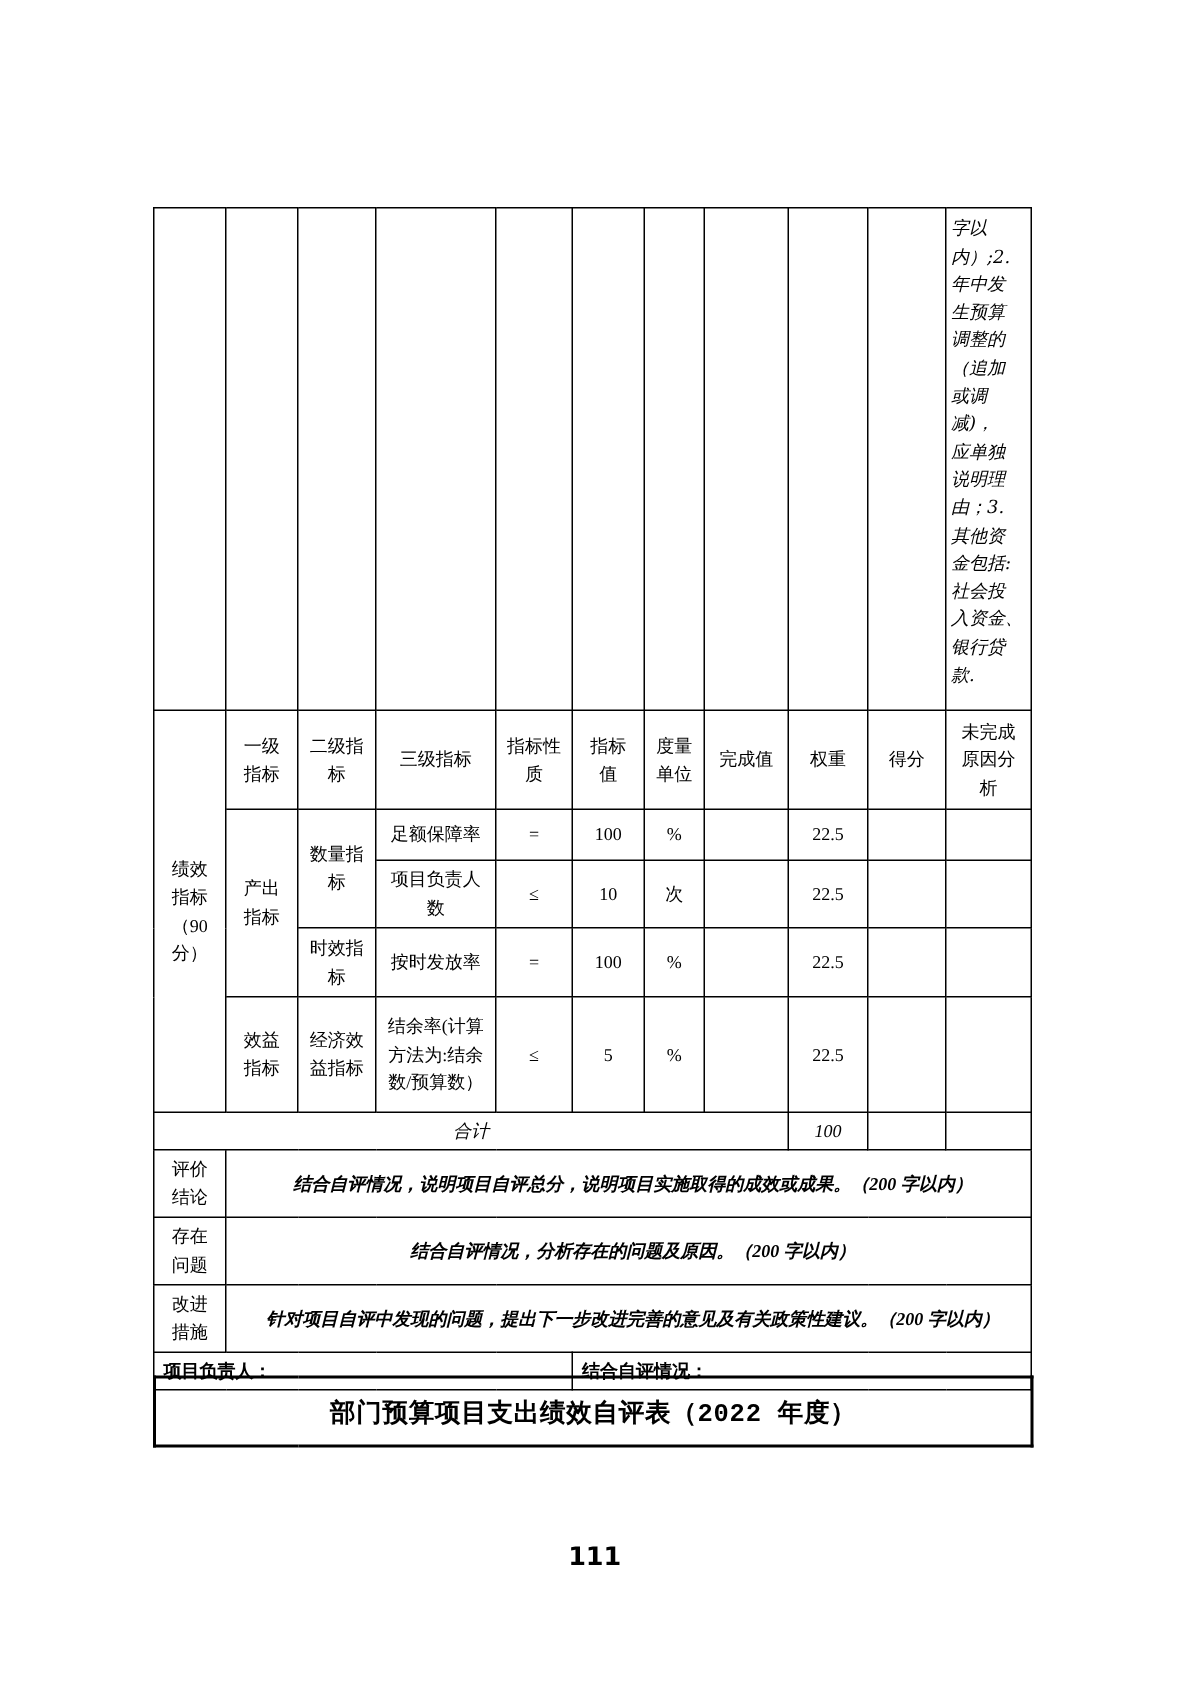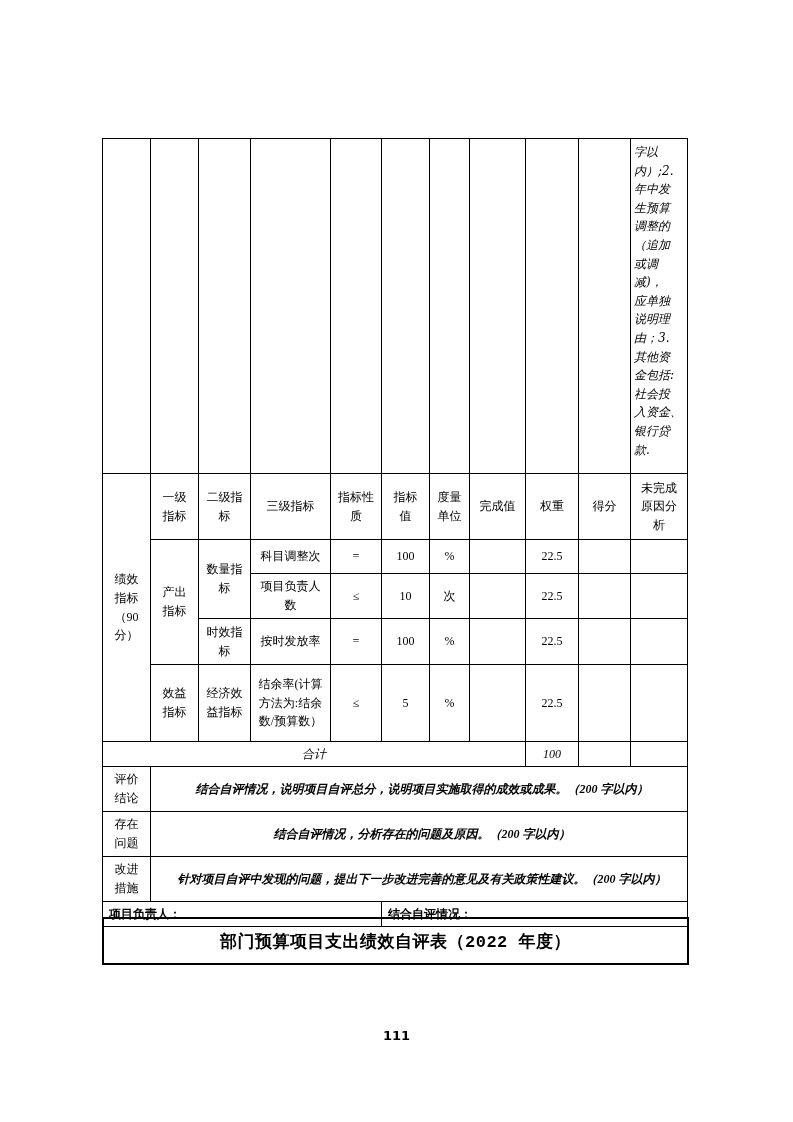--- a/index.html
+++ b/index.html
@@ -47,21 +47,21 @@
   .t2 .title-cell{
     height:42px;text-align:center;font-weight:700;font-size:17px;
     font-family:Liberation Mono, monospace;
     letter-spacing:0.5px;
   }
   .t2 .nlabel{height:24px;text-align:left;padding-left:8px;width:96px;}
   .t2 .nvalue{text-align:left;padding-left:8px;}
 
   .pageno{
     position:absolute;left:0;top:1028px;width:100%;text-align:center;
-    font-size:13px;font-weight:600;
+    font-size:17px;font-weight:600;
     font-family:"DejaVu Sans","Liberation Sans",sans-serif;
   }
 </style>
 </head>
 <body>
 
 <div class="page">
 
   <table class="t1">
     <colgroup>
@@ -130,21 +130,21 @@
       <td>未完成
 原因分
 析</td>
     </tr>
 
     <tr class="r-d1">
       <td rowspan="3">产出
 指标</td>
       <td rowspan="2">数量指
 标</td>
-      <td>科目调整次</td>
+      <td>足额保障率</td>
       <td>=</td>
       <td class="num">100</td>
       <td>%</td>
       <td></td>
       <td class="num">22.5</td>
       <td></td>
       <td></td>
     </tr>
 
     <tr class="r-d2">

